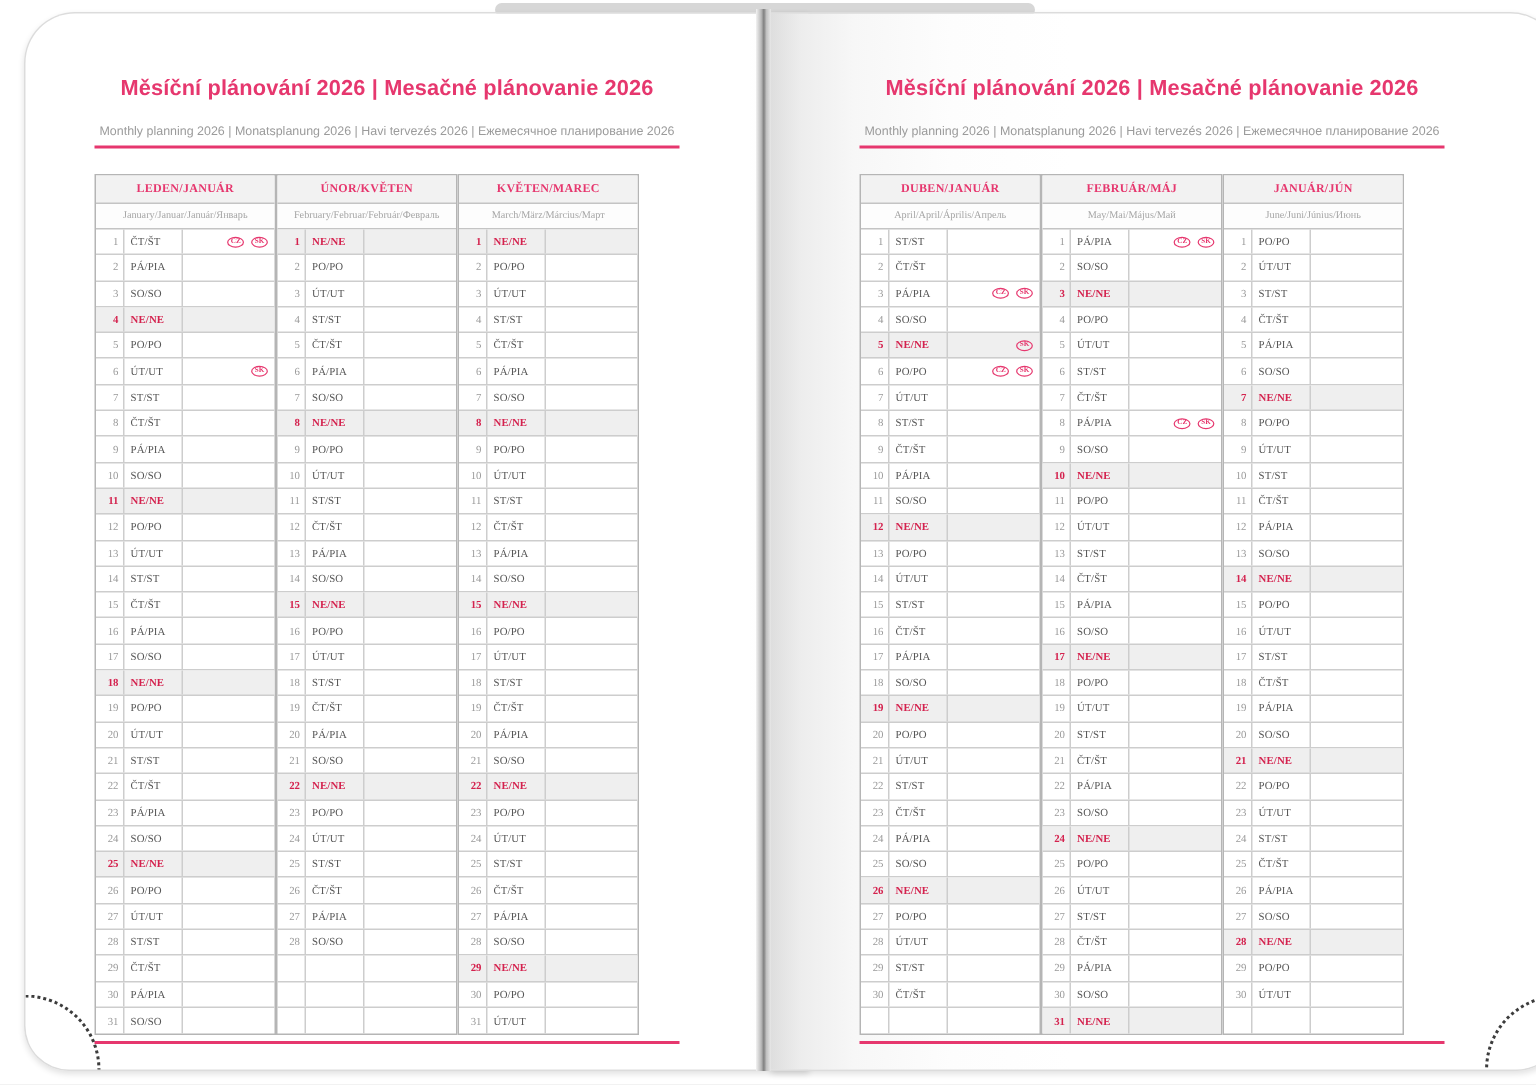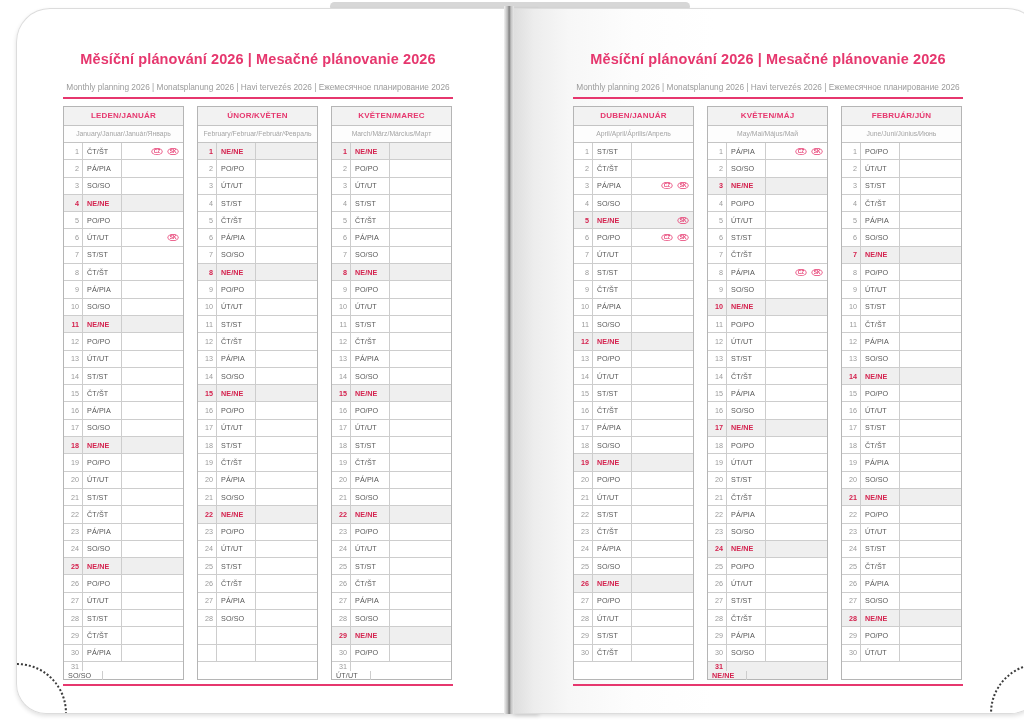--- a/index.html
+++ b/index.html
@@ -47,37 +47,37 @@
     text-align:center;font-weight:bold;font-size:14.5px;line-height:17px;
     color:var(--accent-pink,#e6376e);letter-spacing:0.1px;
   }
   .subtitle{
     text-align:center;font-size:8.3px;line-height:10px;margin-top:14px;
     color:var(--text-gray,#9b9b9b);
   }
   .rule{height:2px;background:var(--accent-pink,#e6376e);margin-top:5px;}
   .rule.bottom{margin-top:4px;}
 
-  .months{display:flex;gap:13px;margin-top:7px;}
+  .months{display:flex;margin-top:17px;font-family:Liberation Serif, serif;}
   .month{width:121px;box-sizing:border-box;border:1px solid #b5b5b5;background:#ffffff;}
   .m-head{
     height:18px;line-height:18px;text-align:center;
     background:var(--header-row-bg,#f2f2f2);
     color:var(--accent-pink,#e6376e);font-weight:bold;font-size:8px;
     border-bottom:1px solid #c4c4c4;letter-spacing:0.2px;
   }
   .m-sub{
     height:16px;line-height:16px;text-align:center;
     color:#a5a5a5;font-size:6.8px;border-bottom:1px solid #c4c4c4;background:#fdfdfd;
   }
   .day-row{
     display:flex;align-items:center;height:17.3px;box-sizing:border-box;
     border-bottom:1px solid #cdcdcd;background:transparent;
   }
-  .day-row:last-child{border-bottom:none;flex-direction:column;}
+  .day-row:last-child{border-bottom:none;}
   .day-row.sunday{background:var(--sunday-row-bg,#efefef);}
   .num{
     width:15px;padding-right:3px;box-sizing:content-box;text-align:right;
     border-right:1px solid #cdcdcd;align-self:stretch;display:flex;align-items:center;justify-content:flex-end;
     color:#9a9a9a;font-size:7.2px;
   }
   .dow{
     width:34px;padding-left:4px;box-sizing:content-box;
     border-right:1px solid #cdcdcd;align-self:stretch;display:flex;align-items:center;
     color:#565656;font-size:7.2px;letter-spacing:0.1px;
@@ -774,21 +774,21 @@
               </div>
               <div class="day-row">
                 <span class="num"></span>
                 <span class="dow"></span>
                 <span class="note"></span>
               </div>
             </div>
   </div>
 
   <div class="month">
-    <div class="m-head">KVĚTEN/MÁJ</div>
+    <div class="m-head">FEBRUÁR/MÁJ</div>
     <div class="m-sub">May/Mai/Május/Май</div>
     <div class="m-rows">
               <div class="day-row">
                 <span class="num">1</span>
                 <span class="dow">PÁ/PIA</span>
                 <span class="note">
                   <span class="badge">CZ</span>
                   <span class="badge">SK</span>
                 </span>
               </div>
@@ -942,21 +942,21 @@
               </div>
               <div class="day-row sunday">
                 <span class="num">31</span>
                 <span class="dow">NE/NE</span>
                 <span class="note"></span>
               </div>
             </div>
   </div>
 
   <div class="month">
-    <div class="m-head">FEBRUÁR/JÚN</div>
+    <div class="m-head">JANUÁR/JÚN</div>
     <div class="m-sub">June/Juni/Június/Июнь</div>
     <div class="m-rows">
               <div class="day-row">
                 <span class="num">1</span>
                 <span class="dow">PO/PO</span>
                 <span class="note"></span>
               </div>
               <div class="day-row">
                 <span class="num">2</span>
                 <span class="dow">ÚT/UT</span>

